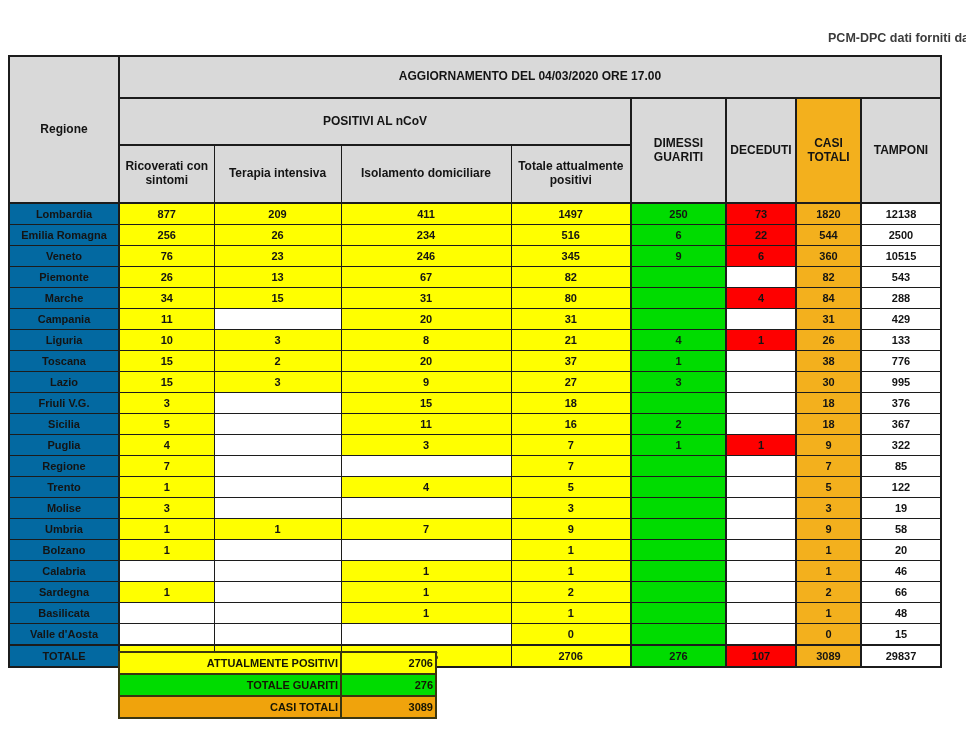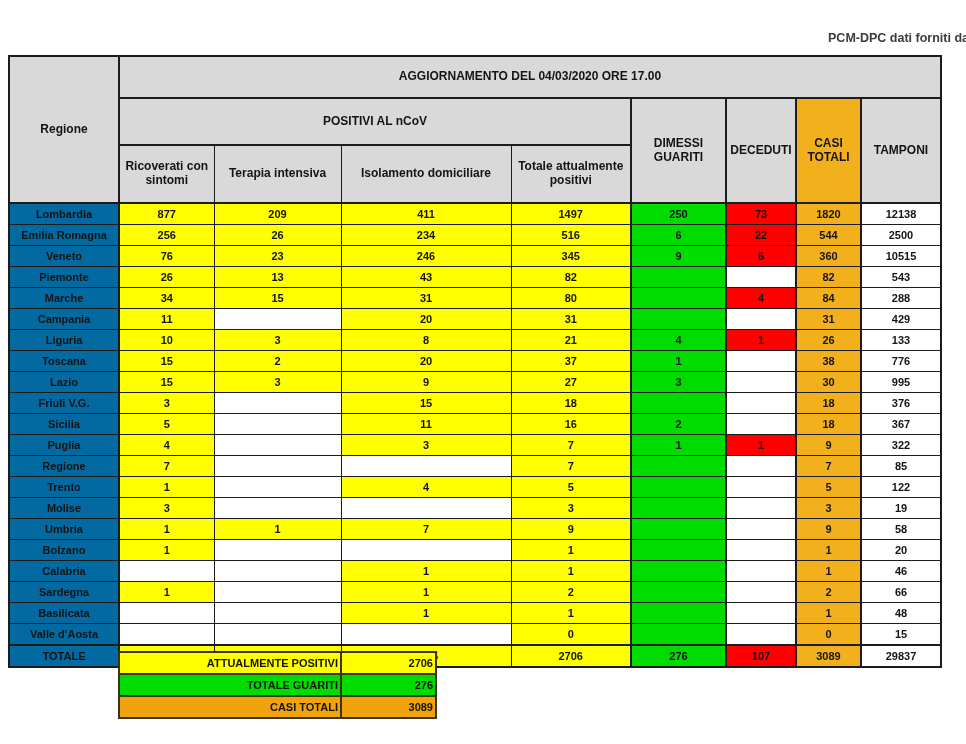--- a/index.html
+++ b/index.html
@@ -107,21 +107,21 @@
           <td class="bg-yellow">345</td>
           <td class="bg-green tL">9</td>
           <td class="bg-red tL">6</td>
           <td class="bg-orange tL">360</td>
           <td class="bg-white tL">10515</td>
         </tr>
         <tr>
           <td class="region">Piemonte</td>
           <td class="bg-yellow tL">26</td>
           <td class="bg-yellow">13</td>
-          <td class="bg-yellow">43</td>
+          <td class="bg-yellow">67</td>
           <td class="bg-yellow">82</td>
           <td class="bg-green tL"></td>
           <td class="bg-white tL"></td>
           <td class="bg-orange tL">82</td>
           <td class="bg-white tL">543</td>
         </tr>
         <tr>
           <td class="region">Marche</td>
           <td class="bg-yellow tL">34</td>
           <td class="bg-yellow">15</td>

